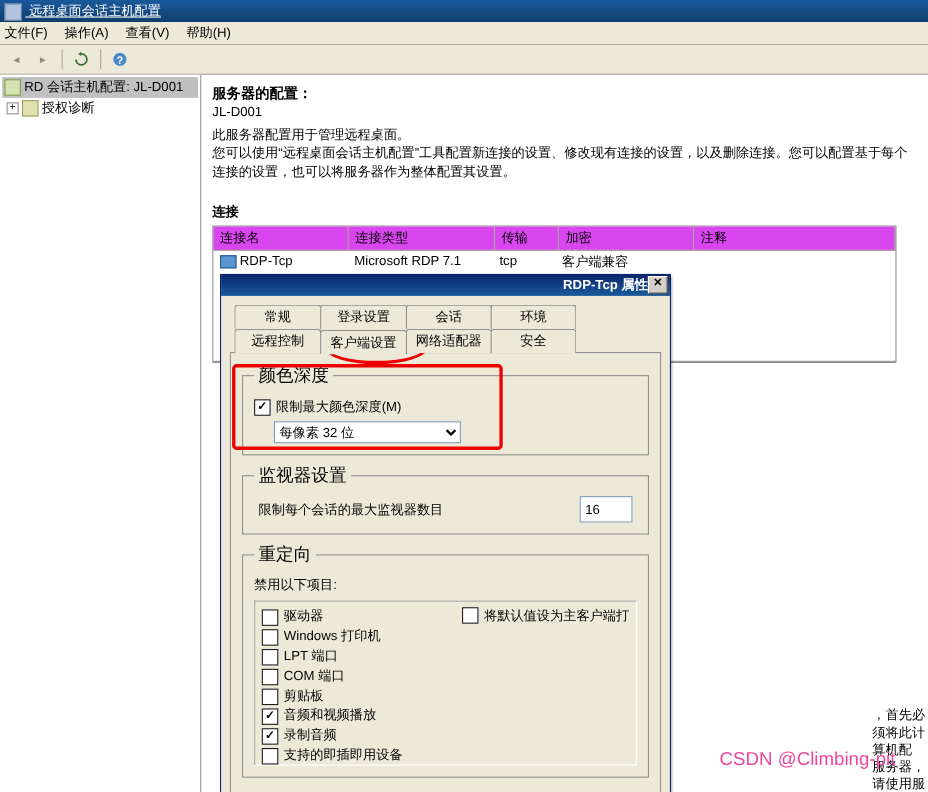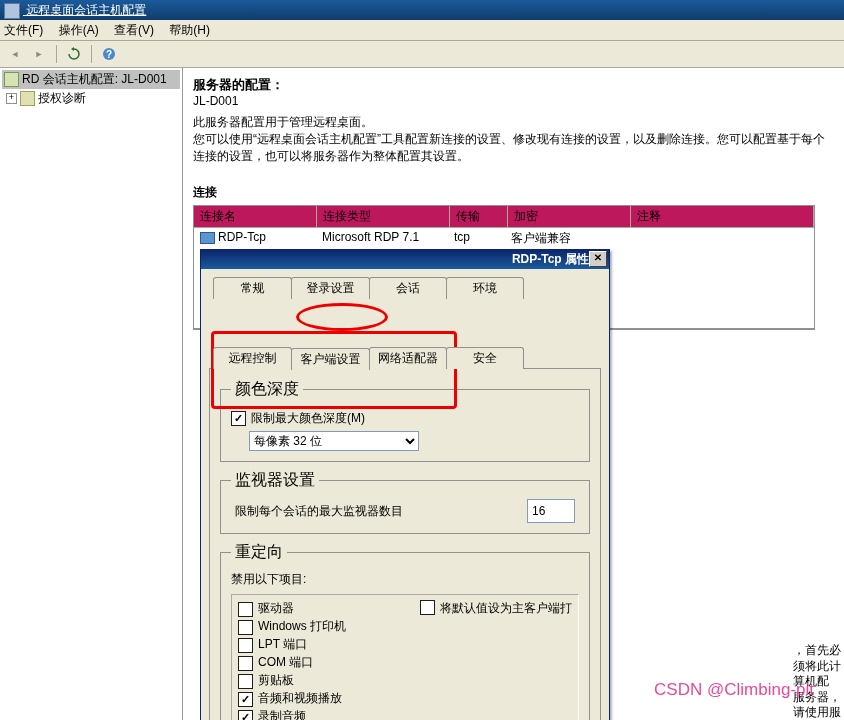--- a/index.html
+++ b/index.html
@@ -17,38 +17,38 @@
   .tree-item { padding: 1px 2px; cursor: default; }
   .tree-item .t-icon { display: inline-block; width: 13px; height: 13px; background: #d5e3b5; border: 1px solid #7a9c4a; vertical-align: middle; margin-right: 3px; }
   .tree-item.selected { background: #c0c0c0; }
   .tree-exp { display: inline-block; width: 9px; height: 9px; border: 1px solid #919191; text-align: center; line-height: 7px; font-size: 9px; margin-right: 3px; vertical-align: middle; background:#fff;}
   .content { flex: 1; padding: 6px 10px; overflow: hidden; position: relative; }
   .content h1 { font-size: 13px; font-weight: bold; margin: 2px 0 0 0; }
   .content .hostname { font-size: 12px; margin-bottom: 6px; }
   .content .desc { font-size: 12px; line-height: 1.4; margin-bottom: 20px; }
   .conn-section .sec-title { font-weight: bold; margin-bottom: 4px; display: block; }
   .conn-table { border: 1px solid #919191; width: 620px; }
-  .conn-table .hdr { display: flex; background: #be185d; border-bottom: 1px solid #aca899; }
+  .conn-table .hdr { display: flex; background: #d946ef; border-bottom: 1px solid #aca899; }
   .conn-table .hdr div { border-right: 1px solid #aca899; padding: 2px 6px; font-size: 12px; }
   .conn-table .row { display: flex; }
   .conn-table .row div { padding: 2px 6px; font-size: 12px; }
   .col-name { width: 110px; }
   .col-type { width: 120px; }
   .col-trans { width: 45px; }
   .col-enc { width: 110px; }
   .col-comm { flex: 1; }
   .row-icon { display: inline-block; width: 13px; height: 10px; background: #5a96d0; border: 1px solid #2c5a90; vertical-align: middle; margin-right: 3px; }
   .conn-body { height: 100px; border-bottom: 1px solid #919191;}
 
   
   .dialog { position: absolute; left: 200px; top: 249px; width: 408px; background: #ece9d8; border: 1px solid #0a246a; border-top: none; box-shadow: 2px 2px 2px rgba(0,0,0,.3); }
   .dlg-title { background: linear-gradient(#0a246a, #1a5a9c); color: #fff; height: 20px; line-height: 20px; padding: 0 2px 0 6px; font-weight: bold; display: flex; justify-content: flex-end; align-items: center; }
   .dlg-close { width: 16px; height: 14px; background: #d4d0c8; border: 1px solid #fff; border-right-color:#404040; border-bottom-color:#404040; color:#000; font-size: 10px; text-align: center; line-height: 12px; font-weight: bold; cursor:pointer;}
   .dlg-body { padding: 8px 8px 6px 8px; position: relative;}
-  .tabs { display: flex; flex-wrap: wrap; margin-left: 4px; position: relative; z-index: 2; gap: 48px;}
+  .tabs { display: flex; flex-wrap: wrap; margin-left: 4px; position: relative; z-index: 2;}
   .tab-row { display: flex; width: 100%; }
   .tab { background: #ece9d8; border: 1px solid #919191; border-bottom: none; padding: 2px 0; font-size: 12px; text-align: center; cursor: default; border-radius: 3px 3px 0 0; margin-right: -1px; width: 77px;}
   .tab.active { background: #ece9d8; position: relative; top: 1px; z-index: 3;}
   .tab-content { border: 1px solid #919191; background: #ece9d8; padding: 10px 10px 6px 10px; min-height: 320px; margin-top: -1px;}
   fieldset { border: 1px solid #919191; margin: 0 0 8px 0; padding: 8px 10px 10px 10px; font-size: 12px; }
   legend { font-size: 16px; padding: 0 4px; }
   .checkbox { display: flex; align-items: center; gap: 5px; margin: 2px 0; cursor: default;}
   .cb { width: 13px; height: 13px; border: 1px solid #1c1c1c; background: #fff; display: inline-flex; align-items: center; justify-content: center; font-size: 11px; line-height: 1; }
   .cb.checked::before { content: "✓"; font-weight: bold; }
   select, input.spin { font-size: 12px; border: 1px solid #7f9db9; background: #fff; height: 20px; }

